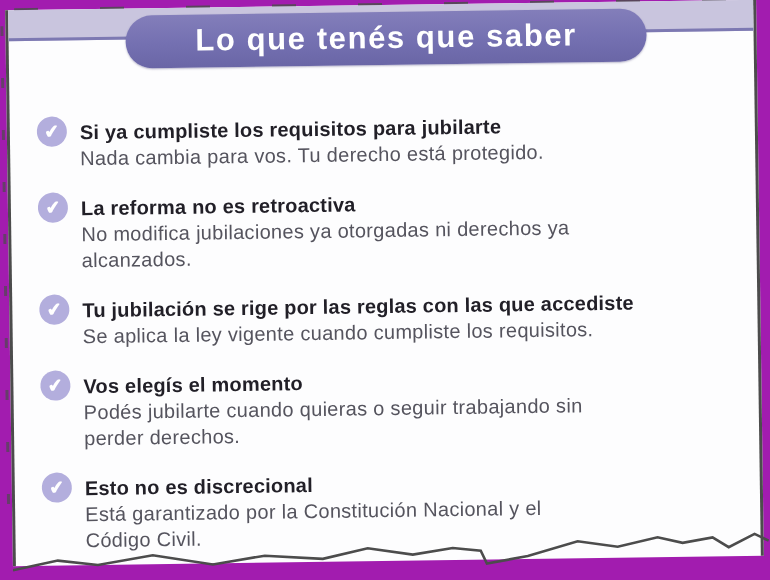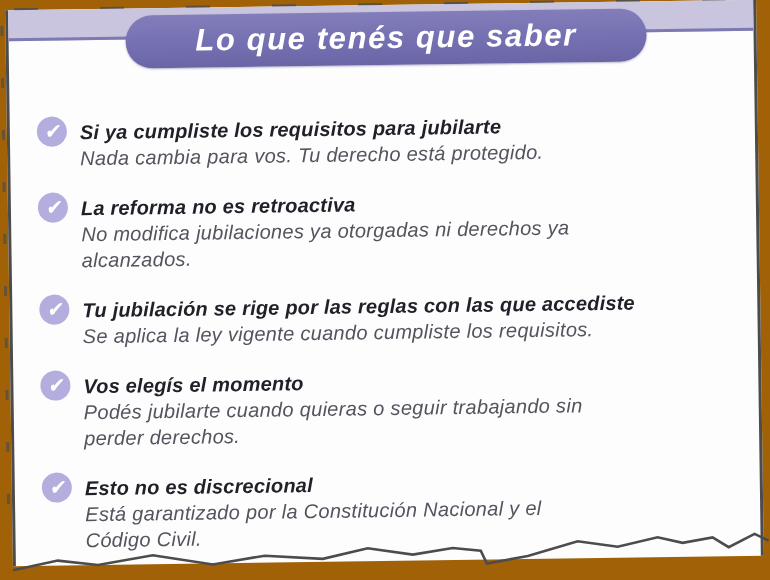--- a/index.html
+++ b/index.html
@@ -11,21 +11,21 @@
     --desc_text: #55545e;
     --edge: #4c4c4c;
   }
   * { margin: 0; padding: 0; box-sizing: border-box; }
   html, body { background: #ffffff; }
   body {
     font-family: "Liberation Sans", sans-serif;
     width: 770px; height: 580px; overflow: hidden; position: relative;
   }
   .scene {
-    position: absolute; inset: 0; background: #a16207; overflow: hidden; font-style: italic;
+    position: absolute; inset: 0; background: #a21caf; overflow: hidden;
   }
   .paper {
     position: absolute; left: 9px; top: 5px; width: 751px; height: 556px;
     background: #fdfdfe;
     border-left: 3px solid var(--edge);
     border-right: 3px solid var(--edge);
     transform: rotate(-0.8deg);
     transform-origin: 50% 50%;
   }
   

